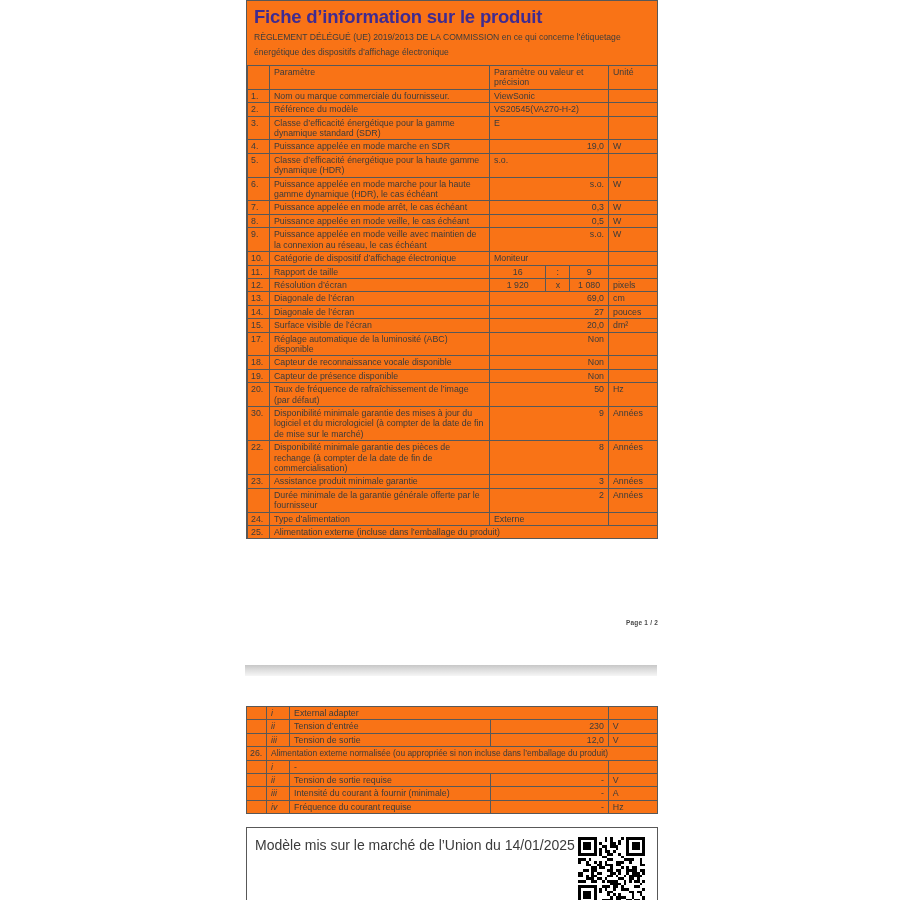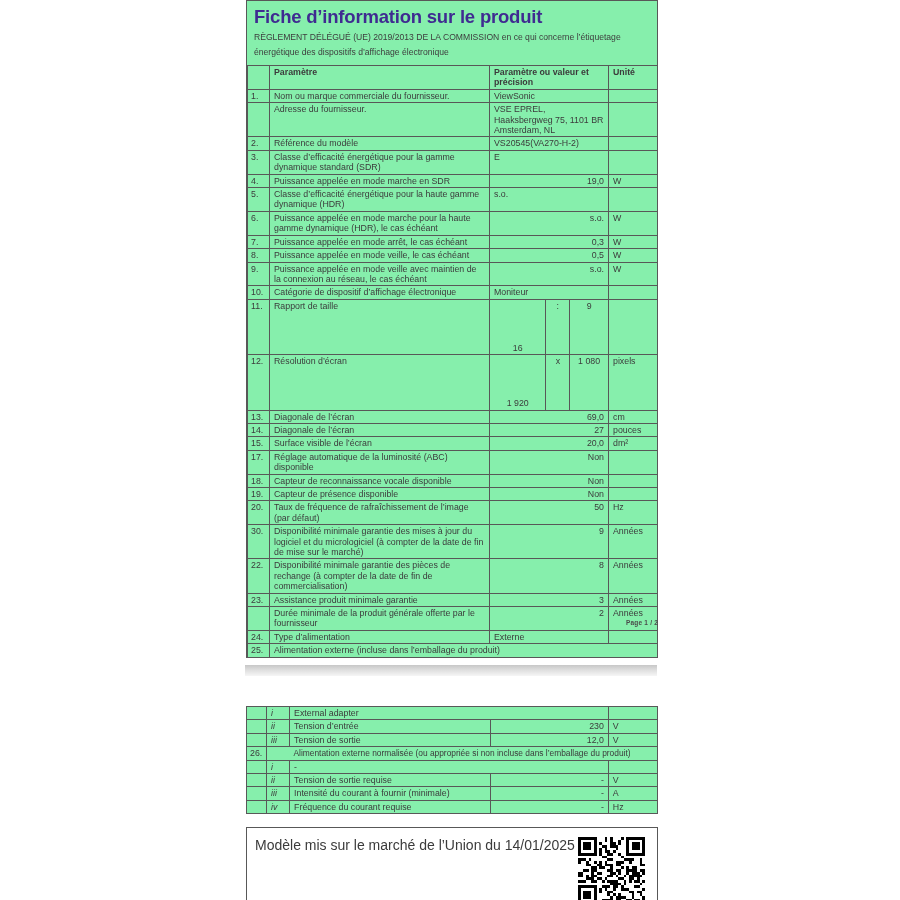--- a/index.html
+++ b/index.html
@@ -5,46 +5,46 @@
   :root{
     --title-color:#3f2b91;
     --text-color:#3b3b3b;
     --border-color:#585858;
   }
   html,body{margin:0;padding:0;}
   body{
     width:900px;height:900px;position:relative;overflow:hidden;
     background:#ffffff;font-family:"Liberation Sans",sans-serif;color:var(--text-color);
   }
-  .page{position:absolute;left:246px;width:412px;background:#86efac;box-sizing:border-box;}
+  .page{position:absolute;left:246px;width:412px;background:#f97316;box-sizing:border-box;}
   #page1{top:0;border:1px solid var(--border-color);border-bottom:none;}
   .doc-title{
     font-size:18.5px;font-weight:bold;color:var(--title-color);
     padding:5px 8px 2px 7px;letter-spacing:-0.2px;line-height:21px;
   }
   .reg-text{font-size:8.6px;line-height:15px;padding:1px 8px 5px 7px;color:#3d3d3d;}
   table{border-collapse:collapse;width:100%;table-layout:fixed;}
   td,th{
     border:1px solid var(--border-color);
     font-size:8.8px;line-height:10.4px;padding:1px 4px;
     vertical-align:top;color:var(--text-color);word-wrap:break-word;
   }
-  th{text-align:left;font-weight:bold;margin-left:33px;}
+  th{text-align:left;font-weight:normal;margin-left:33px;}
   td.num,th.num{padding:1px 1px 1px 3px;}
   td.sub{font-style:italic;padding:1px 2px 1px 4px;}
   .v-left{text-align:left}
   .v-right{text-align:right}
   .v-center{text-align:left}
   td.split{padding:0;}
   .splitwrap{display:flex;align-items:stretch;width:100%;}
   .splitwrap .sv{display:block;padding:1px 2px;text-align:center;box-sizing:border-box;}
-  .splitwrap .a{width:47%;margin-top:42px;}
+  .splitwrap .a{width:47%;}
   .splitwrap .b{width:21%;border-left:1px solid var(--border-color);border-right:1px solid var(--border-color);}
   .splitwrap .c{width:32%;}
-  td.param.tight{font-size:8.4px;white-space:nowrap;overflow:hidden;text-align:center;}
+  td.param.tight{font-size:8.4px;white-space:nowrap;overflow:hidden;}
   #page-label{
     position:absolute;left:246px;top:619px;width:412px;text-align:right;
     font-size:6.5px;color:#4a4a4a;font-weight:bold;letter-spacing:0.2px;
   }
   #separator-bar{
     position:absolute;left:245px;top:665px;width:412px;height:11px;
     background:linear-gradient(180deg,#c7c7c7 0%,#dedede 45%,#f6f6f6 100%);
   }
   #page2{top:706px;}
   #footer-box{
@@ -76,26 +76,20 @@
       </tr>
     </thead>
     <tbody>
         <tr>
           <td class="num">1.</td>
           <td class="param">Nom ou marque commerciale du fournisseur.</td>
           <td class="val v-left">ViewSonic</td>
           <td class="unit"></td>
         </tr>
         <tr>
-          <td class="num"></td>
-          <td class="param">Adresse du fournisseur.</td>
-          <td class="val v-left">VSE EPREL, Haaksbergweg 75, 1101 BR Amsterdam, NL</td>
-          <td class="unit"></td>
-        </tr>
-        <tr>
           <td class="num">2.</td>
           <td class="param">Référence du modèle</td>
           <td class="val v-left">VS20545(VA270-H-2)</td>
           <td class="unit"></td>
         </tr>
         <tr>
           <td class="num">3.</td>
           <td class="param">Classe d’efficacité énergétique pour la gamme dynamique standard (SDR)</td>
           <td class="val v-left">E</td>
           <td class="unit"></td>
@@ -221,21 +215,21 @@
           <td class="unit">Années</td>
         </tr>
         <tr>
           <td class="num">23.</td>
           <td class="param">Assistance produit minimale garantie</td>
           <td class="val v-right">3</td>
           <td class="unit">Années</td>
         </tr>
         <tr>
           <td class="num"></td>
-          <td class="param">Durée minimale de la produit générale offerte par le fournisseur</td>
+          <td class="param">Durée minimale de la garantie générale offerte par le fournisseur</td>
           <td class="val v-right">2</td>
           <td class="unit">Années</td>
         </tr>
         <tr>
           <td class="num">24.</td>
           <td class="param">Type d’alimentation</td>
           <td class="val v-left">Externe</td>
           <td class="unit"></td>
         </tr>
         <tr>

